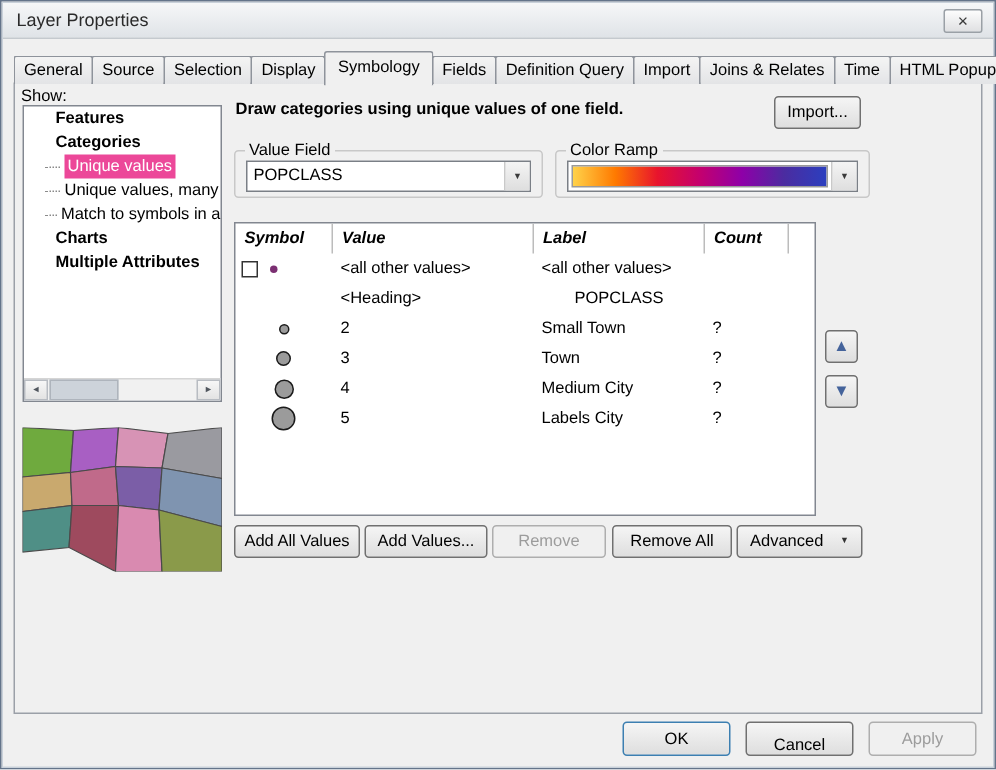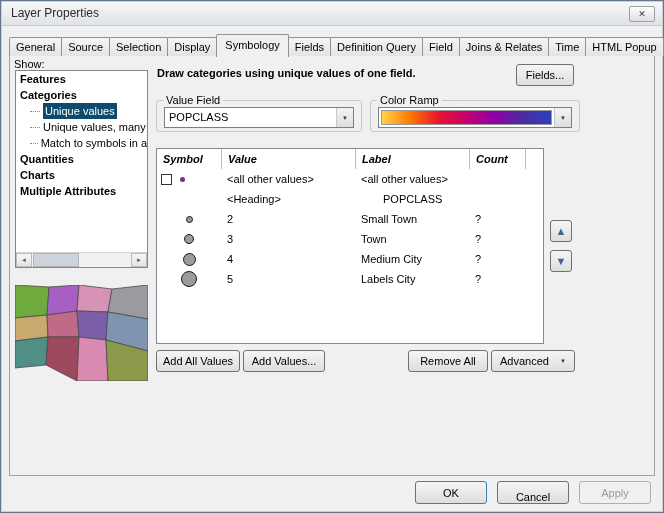--- a/index.html
+++ b/index.html
@@ -53,25 +53,25 @@
   .tabpage {
     position:absolute; left:8px; top:54px; width:646px; height:421px;
     border:1px solid #9ba0a8; background:#f0f0f0;
   }
   .show-label { position:absolute; left:4px; top:2px; }
   
   .treebox {
     position:absolute; left:5px; top:14px; width:133px; height:198px;
     background:#fff; border:1px solid #828790; overflow:hidden;
   }
-  .titem { height:16px; line-height:16px; padding-left:4px; white-space:nowrap; }
+  .titem { height:16px; line-height:16px; padding-left:21px; white-space:nowrap; }
   .titem.b { font-weight:bold; }
   .titem.sub { padding-left:14px; display:flex; align-items:center; font-weight:normal; }
   .twig { display:inline-block; width:10px; height:1px; border-top:1px dotted #8a8a8a; margin-right:3px; }
-  .sel { background:#0c4a6e; color:#fff; padding:0 2px; }
+  .sel { background:#ec4899; color:#fff; padding:0 2px; }
   .hscroll {
     position:absolute; left:0; right:0; bottom:0; height:15px;
     background:#f1f1f1; border-top:1px solid #d5d5d5;
     display:flex; align-items:stretch;
   }
   .sarrow {
     width:16px; display:flex; align-items:center; justify-content:center;
     font-size:6px; color:#50565e;
     background:linear-gradient(#f7f7f7,#e3e3e3); border:1px solid #b8bcc2;
   }
@@ -170,21 +170,21 @@
   </div>
 
   <div class="tabs">
     <div class="tab">General</div>
     <div class="tab">Source</div>
     <div class="tab">Selection</div>
     <div class="tab">Display</div>
     <div class="tab active">Symbology</div>
     <div class="tab">Fields</div>
     <div class="tab">Definition Query</div>
-    <div class="tab">Field</div>
+    <div class="tab">Import</div>
     <div class="tab">Joins &amp; Relates</div>
     <div class="tab">Time</div>
     <div class="tab">HTML Popup</div>
   </div>
 
   <div class="tabpage">
 
     <div class="show-label">Show:</div>
 
     <div class="treebox">
@@ -195,21 +195,20 @@
           <span class="sel">Unique values</span>
         </div>
       <div class="titem sub">
           <span class="twig"></span>
           <span>Unique values, many</span>
         </div>
       <div class="titem sub">
           <span class="twig"></span>
           <span>Match to symbols in a</span>
         </div>
-      <div class="titem b"><span>Quantities</span></div>
       <div class="titem b"><span>Charts</span></div>
       <div class="titem b"><span>Multiple Attributes</span></div>
       <div class="hscroll">
         <div class="sarrow">
             <span>◄</span>
           </div>
         <div class="sthumb"></div>
         <div class="strack"></div>
         <div class="sarrow">
             <span>►</span>
@@ -231,21 +230,21 @@
           <polygon points="0,56 33,52 31,80 0,83" fill="#4f8f86"></polygon>
           <polygon points="33,52 64,52 62,96 31,80" fill="#9e4a5e"></polygon>
           <polygon points="64,52 91,55 93,96 62,96" fill="#d98ab0"></polygon>
           <polygon points="91,55 133,66 133,96 93,96" fill="#8a9a4a"></polygon>
         </g>
       </svg>
     </div>
 
     <div class="draw-heading">Draw categories using unique values of one field.</div>
     <div class="btn import-btn">
-        <span>Fields...</span>
+        <span>Import...</span>
       </div>
 
     <fieldset class="vf-group">
       <legend>Value Field</legend>
       <div class="combo">
         <div class="combo-text">POPCLASS</div>
         <div class="combo-arrow">
             <span>▼</span>
           </div>
       </div>
@@ -336,20 +335,23 @@
     <div class="btn updown-btn down-btn">
         <span>▼</span>
       </div>
 
     <div class="btn act b-addall">
         <span>Add All Values</span>
       </div>
     <div class="btn act b-addvals">
         <span>Add Values...</span>
       </div>
+    <div class="btn act b-remove disabled">
+        <span>Remove</span>
+      </div>
     <div class="btn act b-removeall">
         <span>Remove All</span>
       </div>
     <div class="btn act b-advanced">
       <span>Advanced</span>
       <span class="adv-arrow">▼</span>
     </div>
 
   </div>
 

